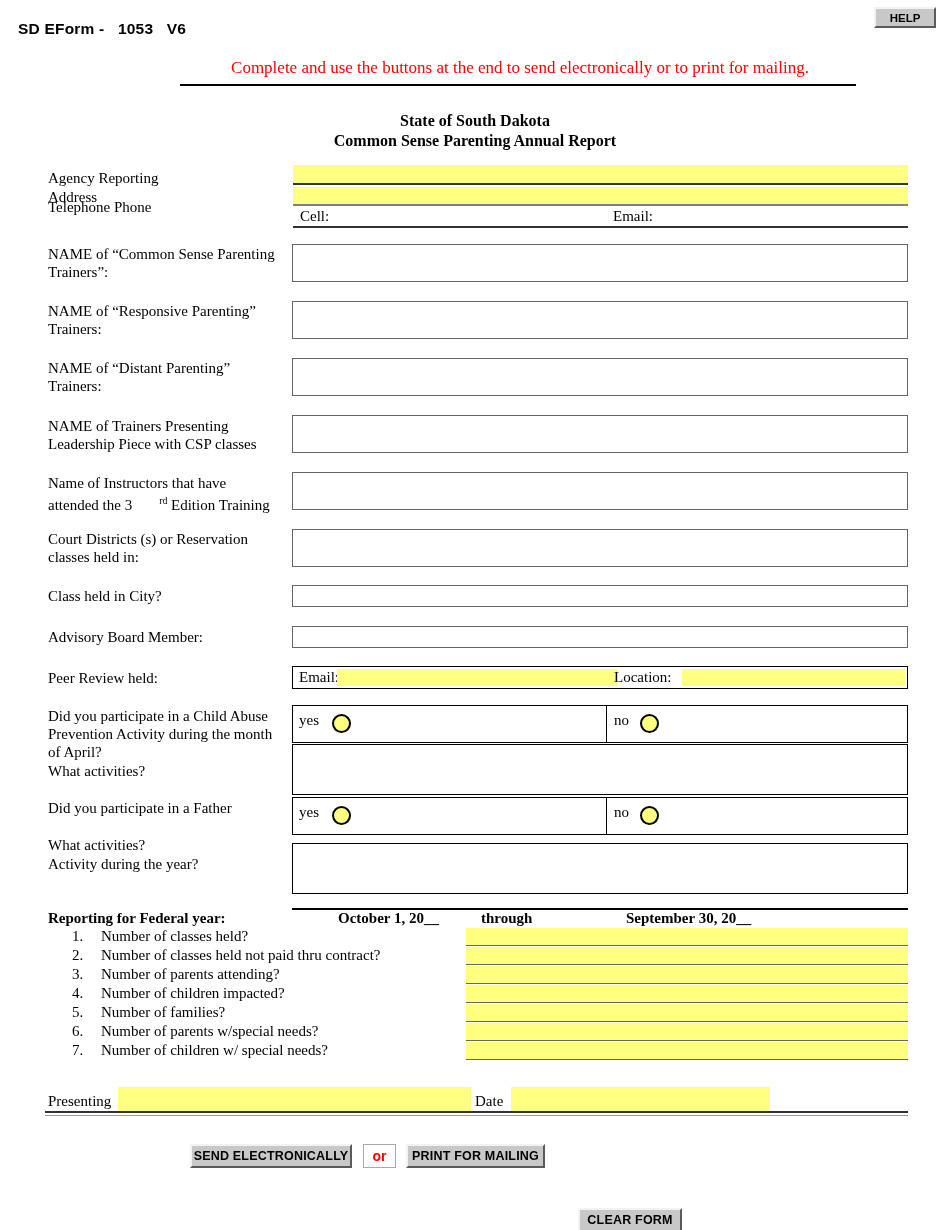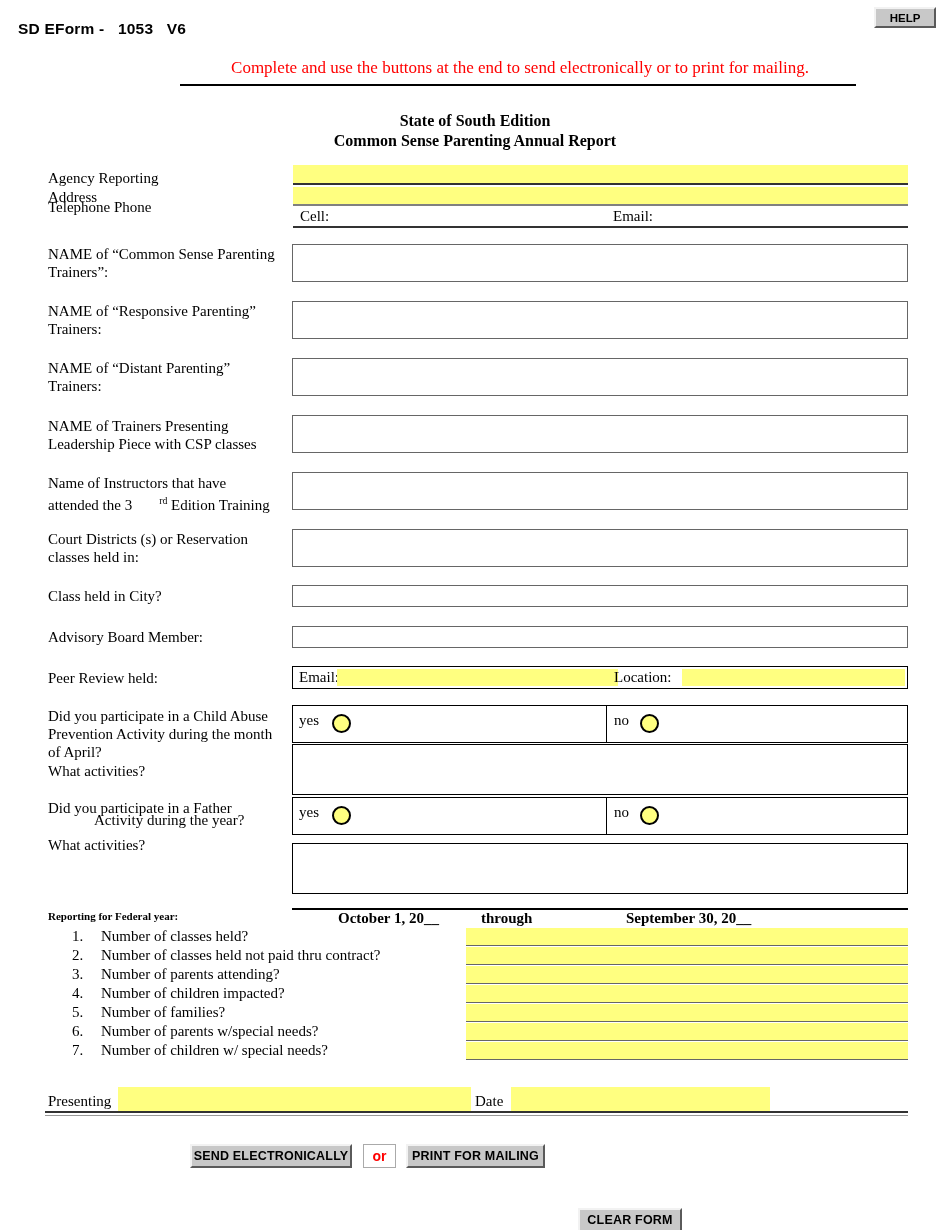--- a/index.html
+++ b/index.html
@@ -149,21 +149,21 @@
     width: 442px;
   }
 
   #reporting-hdr-rule {
     left: 292px; top: 908px;
     width: 616px; height: 0;
     border-top: 2px solid #000000;
   }
   #reporting-label {
     left: 48px; top: 910px;
-    font-weight: bold; font-size: 11px;
+    font-weight: bold; font-size: 15px;
   }
   .hdr-bold { font-weight: bold; font-size: 15px; }
 
   
   #sig-rule {
     left: 45px; top: 1111px;
     width: 863px; height: 0;
     border-top: 2px solid #333333;
   }
   #sig-rule2 {
@@ -208,21 +208,21 @@
 </head>
 <body>
 
 <div class="abs" id="form-id">SD EForm -   1053   V6</div>
 
 <div class="abs" id="help-button">HELP</div>
 
 <div class="abs" id="instruction-text">Complete and use the buttons at the end to send electronically or to print for mailing.</div>
 <div class="abs" id="instruction-rule"></div>
 
-<div class="abs" id="title-line1">State of South Edition</div>
+<div class="abs" id="title-line1">State of South Dakota</div>
 <div class="abs" id="title-line2">Common Sense Parenting Annual Report</div>
 
 <div class="abs lbl" style="left:48px; top:169px;">Agency Reporting</div>
 <div class="abs yrow" style="left:293px; top:165px; width:615px; height:20px;"></div>
 
 <div class="abs lbl" style="left:48px; top:188px;">Address</div>
 <div class="abs yrow greyline" style="left:293px; top:187px; width:615px; height:19px;"></div>
 
 <div class="abs lbl" style="left:48px; top:198px;">Telephone Phone</div>
 <div class="abs uline" style="left:293px; top:207px; width:615px; height:21px;"></div>
@@ -277,21 +277,21 @@
 <div class="abs fbox-thick" style="left:292px; top:705px; width:616px; height:38px;">
   <span class="inbox-label" style="top:6px;">yes</span>
   <span class="radio" style="left:39px; top:8px;"></span>
   <span class="vdiv" style="left:313px; top:0; height:36px;"></span>
   <span class="inbox-label" style="left:321px; top:6px;">no</span>
   <span class="radio" style="left:347px; top:8px;"></span>
 </div>
 <div class="abs fbox-thick" style="left:292px; top:744px; width:616px; height:51px;"></div>
 
 <div class="abs lbl" style="left:48px; top:799px; width:245px;">Did you participate in a Father</div>
-<div class="abs lbl" style="left:48px; top:811px; width:245px;margin-left:46px;">Activity during the year?</div>
+<div class="abs lbl" style="left:48px; top:855px; width:245px;">Activity during the year?</div>
 <div class="abs lbl" style="left:48px; top:836px; width:245px;">What activities?</div>
 
 <div class="abs fbox-thick" style="left:292px; top:797px; width:616px; height:38px;">
   <span class="inbox-label" style="top:6px;">yes</span>
   <span class="radio" style="left:39px; top:8px;"></span>
   <span class="vdiv" style="left:313px; top:0; height:36px;"></span>
   <span class="inbox-label" style="left:321px; top:6px;">no</span>
   <span class="radio" style="left:347px; top:8px;"></span>
 </div>
 <div class="abs fbox-thick" style="left:292px; top:843px; width:616px; height:51px;"></div>

